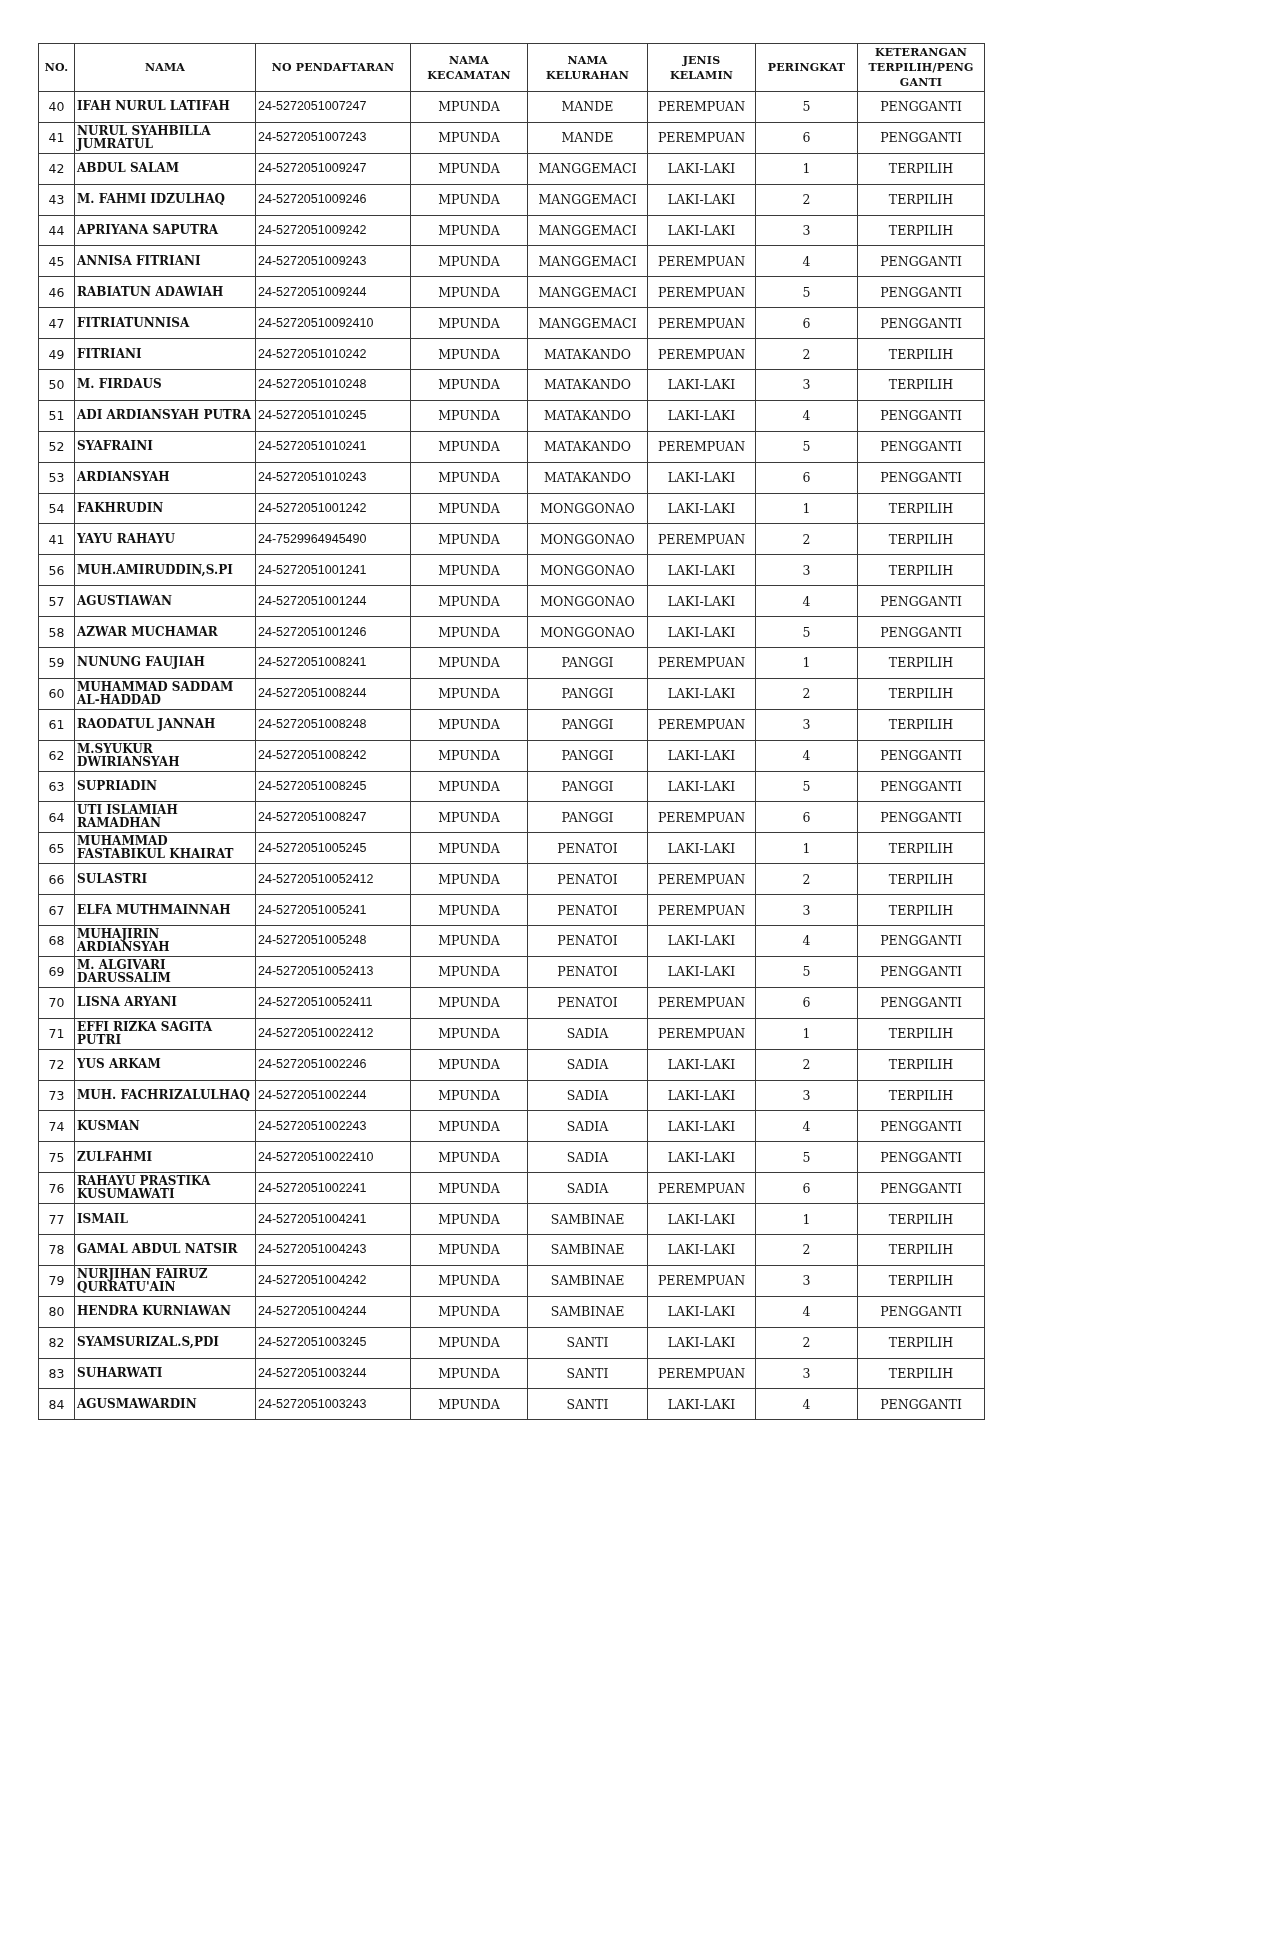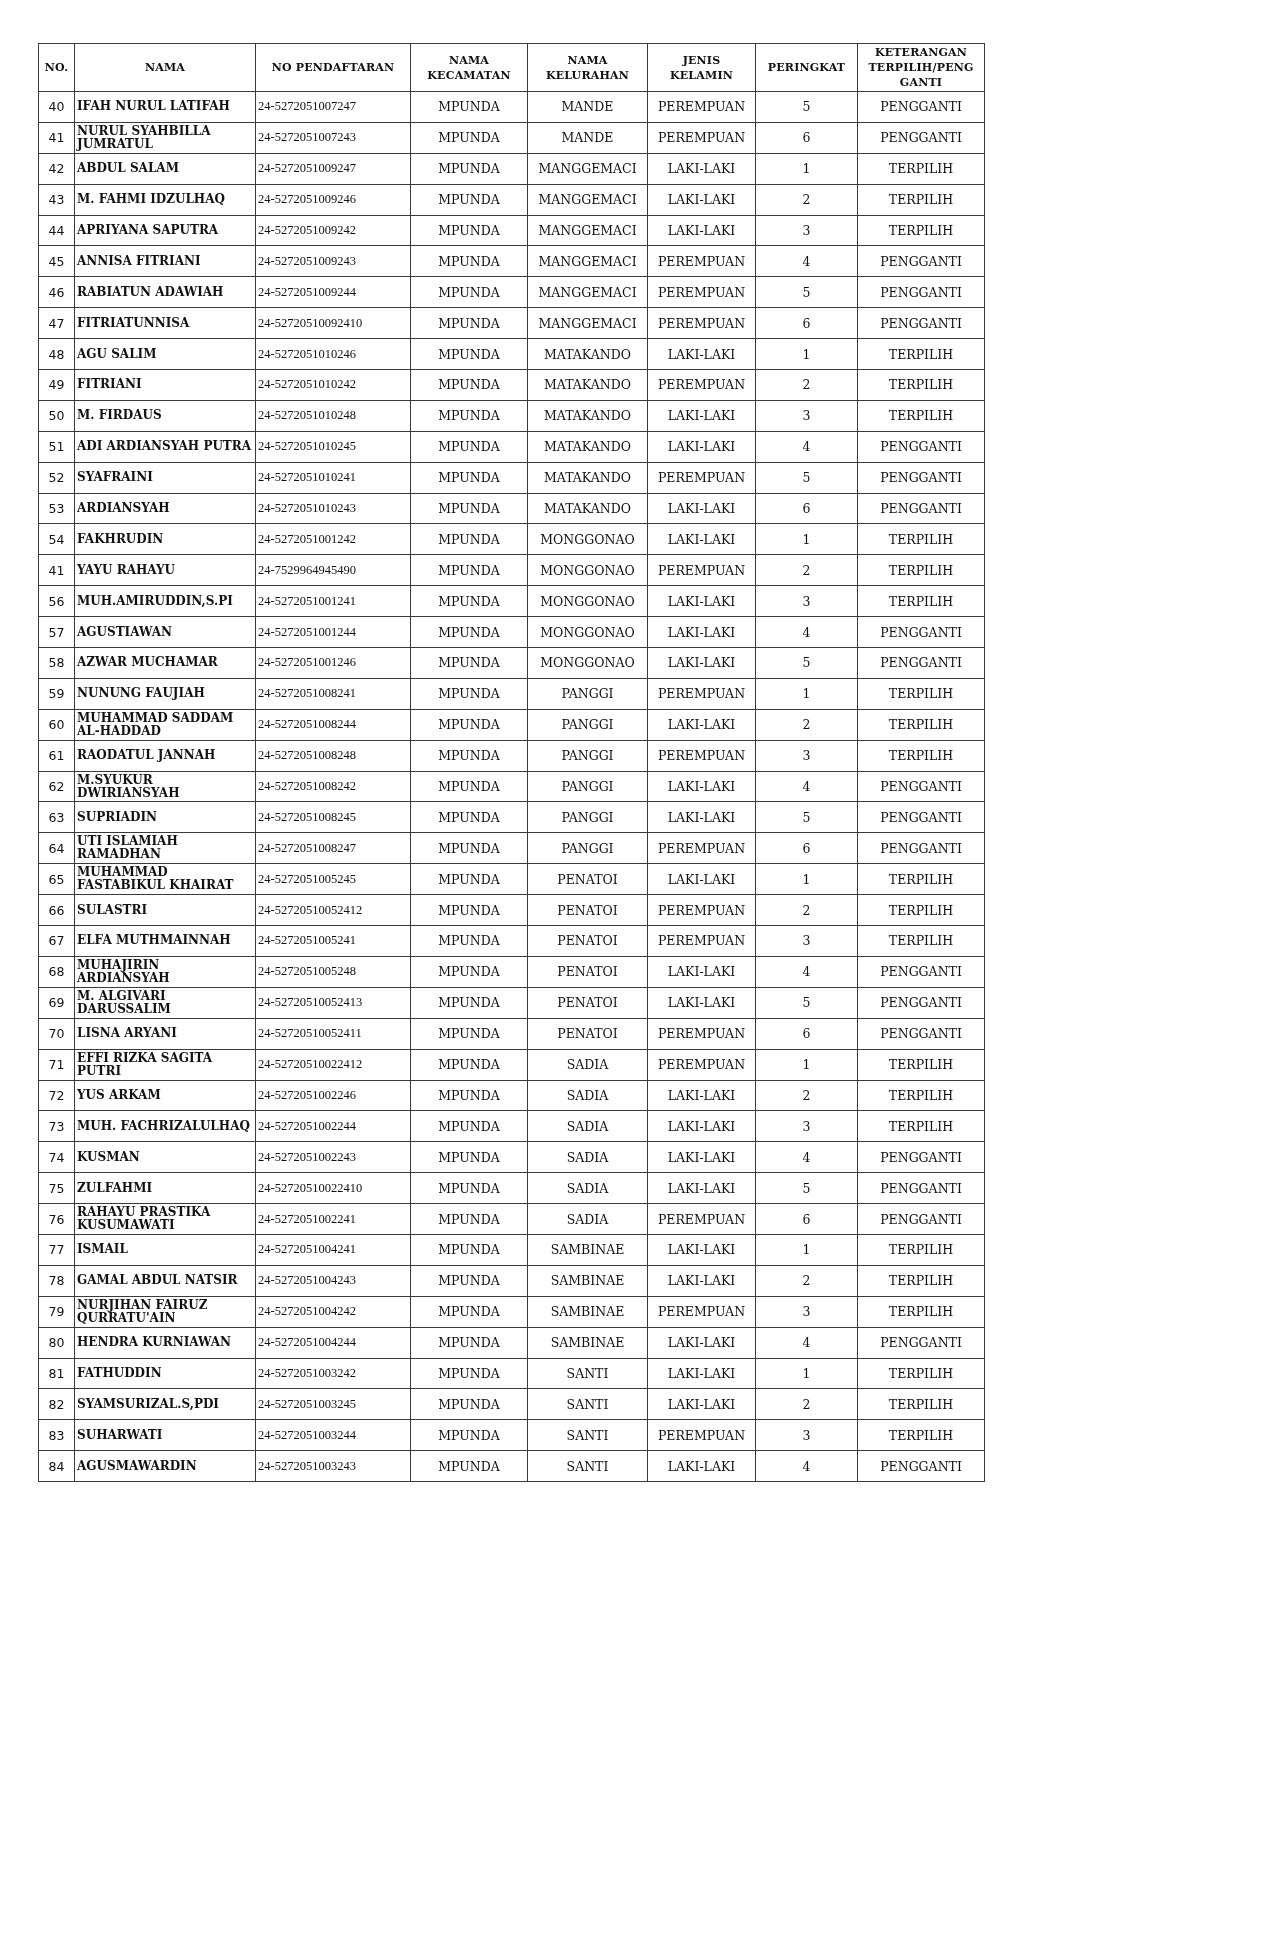--- a/index.html
+++ b/index.html
@@ -4,21 +4,21 @@
 <style>
   html, body { margin:0; padding:0; background:#ffffff; }
   body { width:1275px; height:1954px; position:relative; font-family:"DejaVu Serif","Liberation Serif",serif; color:#111; }
   .page { position:absolute; left:38px; top:43px; }
   table { border-collapse:collapse; table-layout:fixed; width:946px; }
   th, td { border:1.5px solid #3a3a3a; padding:0 2px; overflow:hidden; }
   th { font-weight:bold; font-size:11px; line-height:15px; text-align:center; height:47px; letter-spacing:0.2px; }
   td { font-size:12.5px; height:29.9px; line-height:13px; text-align:center; white-space:normal; }
   td.name, td.reg { text-align:left; padding-left:2px; }
   td.no { font-family:"DejaVu Sans","Liberation Sans",sans-serif; font-size:12.5px;margin-left:39px; }
-  td.reg { font-family:Liberation Serif, serif; font-size:12.5px; white-space:nowrap; }
+  td.reg { font-family:Liberation Sans, sans-serif; font-size:12.5px; white-space:nowrap; }
   td.name { font-size:12px;font-weight:bold; }
 </style>
 </head>
 <body>
 
 <div class="page">
   <table>
     <colgroup>
       <col style="width:36px">
       <col style="width:181px">
@@ -116,30 +116,20 @@
           <td class="no">47</td>
           <td class="name">FITRIATUNNISA</td>
           <td class="reg">24-52720510092410</td>
           <td>MPUNDA</td>
           <td>MANGGEMACI</td>
           <td>PEREMPUAN</td>
           <td>6</td>
           <td>PENGGANTI</td>
         </tr>
         <tr>
-          <td class="no">48</td>
-          <td class="name">AGU SALIM</td>
-          <td class="reg">24-5272051010246</td>
-          <td>MPUNDA</td>
-          <td>MATAKANDO</td>
-          <td>LAKI-LAKI</td>
-          <td>1</td>
-          <td>TERPILIH</td>
-        </tr>
-        <tr>
           <td class="no">49</td>
           <td class="name">FITRIANI</td>
           <td class="reg">24-5272051010242</td>
           <td>MPUNDA</td>
           <td>MATAKANDO</td>
           <td>PEREMPUAN</td>
           <td>2</td>
           <td>TERPILIH</td>
         </tr>
         <tr>
@@ -444,30 +434,20 @@
         </tr>
         <tr>
           <td class="no">80</td>
           <td class="name">HENDRA KURNIAWAN</td>
           <td class="reg">24-5272051004244</td>
           <td>MPUNDA</td>
           <td>SAMBINAE</td>
           <td>LAKI-LAKI</td>
           <td>4</td>
           <td>PENGGANTI</td>
-        </tr>
-        <tr>
-          <td class="no">81</td>
-          <td class="name">FATHUDDIN</td>
-          <td class="reg">24-5272051003242</td>
-          <td>MPUNDA</td>
-          <td>SANTI</td>
-          <td>LAKI-LAKI</td>
-          <td>1</td>
-          <td>TERPILIH</td>
         </tr>
         <tr>
           <td class="no">82</td>
           <td class="name">SYAMSURIZAL.S,PDI</td>
           <td class="reg">24-5272051003245</td>
           <td>MPUNDA</td>
           <td>SANTI</td>
           <td>LAKI-LAKI</td>
           <td>2</td>
           <td>TERPILIH</td>

